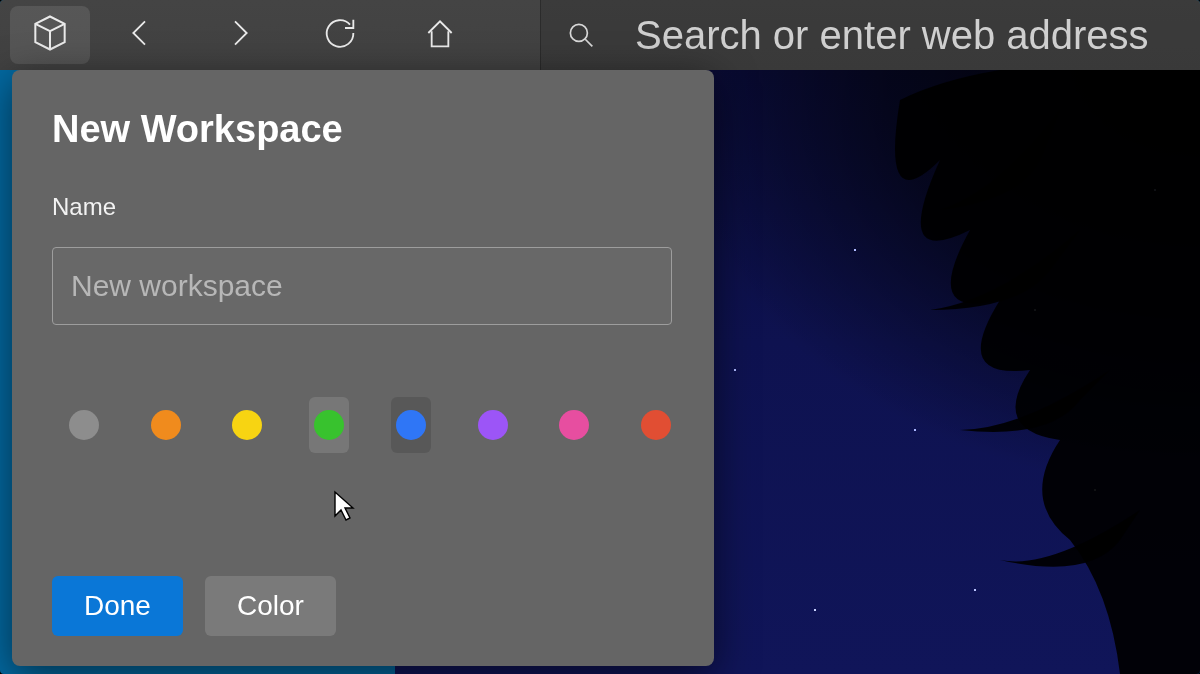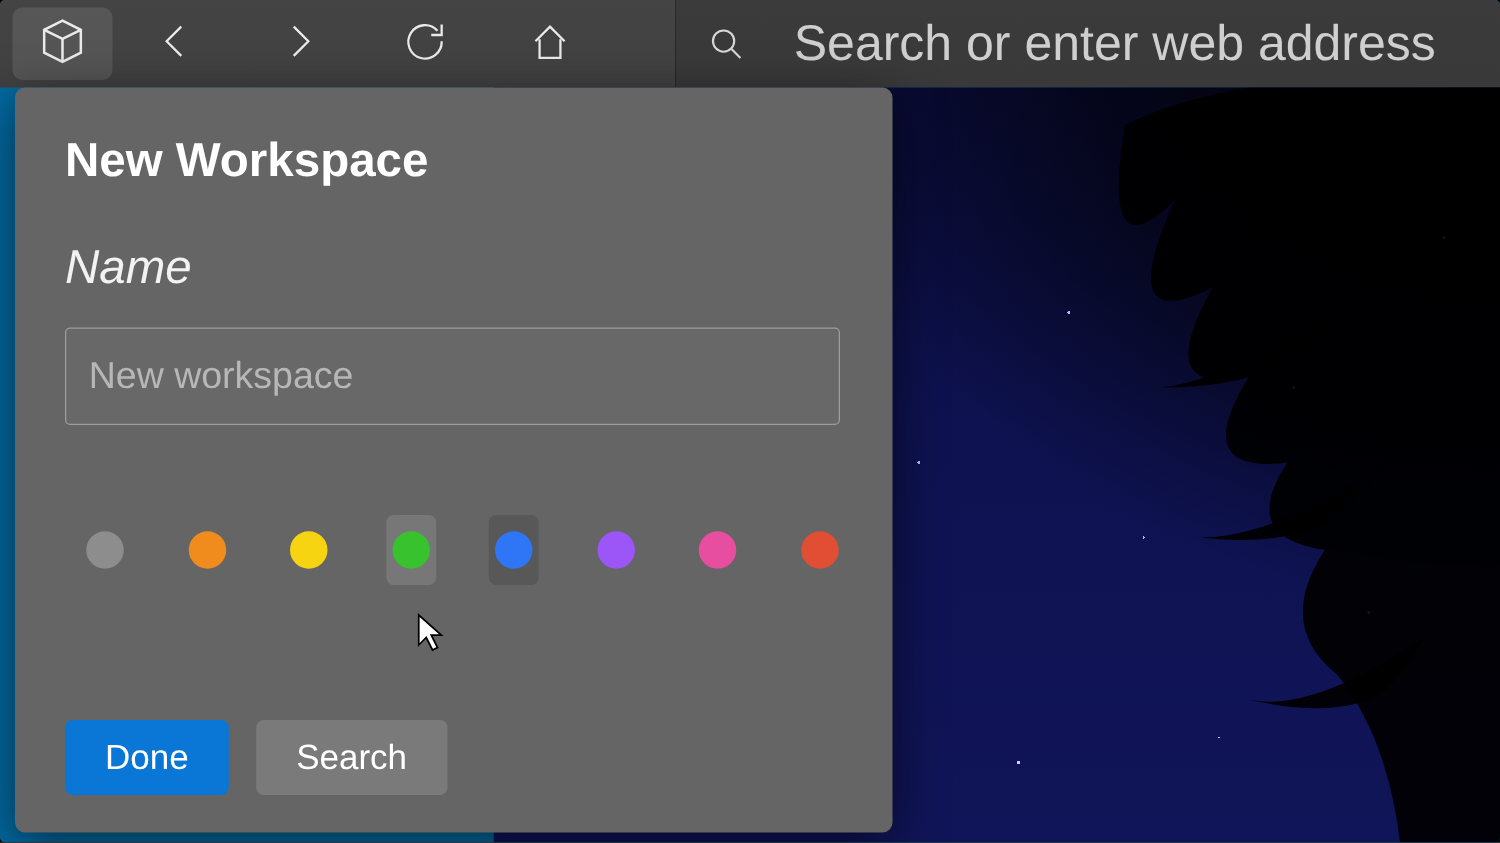--- a/index.html
+++ b/index.html
@@ -106,25 +106,24 @@
     padding: 38px 38px 30px 40px;
     color: #f3f3f3;
   }
   .popup h1 {
     font-size: 38px;
     font-weight: 600;
     margin-bottom: 42px;
     color: #fff;
   }
   .popup .lbl {
-    font-size: 38px;
+    font-size: 24px;
     font-weight: 400;
     color: #f2f2f2;
     margin-bottom: 26px;
-    font-style: italic;
   }
   .nameinput {
     width: 620px;
     height: 78px;
     background: rgba(255,255,255,0.02);
     border: 1px solid #9d9d9d;
     border-radius: 4px;
     padding: 0 18px;
     font-size: 30px;
     color: #e6e6e6;
@@ -276,21 +275,21 @@
         <div class="swwrap">
           <div class="swatch" style="background: rgb(231, 78, 160);"></div>
         </div>
         <div class="swwrap">
           <div class="swatch" style="background: rgb(225, 78, 51);"></div>
         </div>
       </div>
 
     <div class="btnrow">
       <button class="btn primary">Done</button>
-      <button class="btn secondary">Search</button>
+      <button class="btn secondary">Color</button>
     </div>
   </div>
 
   <svg class="cursor" style="left:333px; top:490px" viewBox="0 0 24 32">
     <path d="M2 2 L2 26 L8 20 L13 30 L17 28 L12 18 L20 18 Z" fill="#fff" stroke="#000" stroke-width="1.4"></path>
   </svg>
 
 </div>
 
 </body></html>

